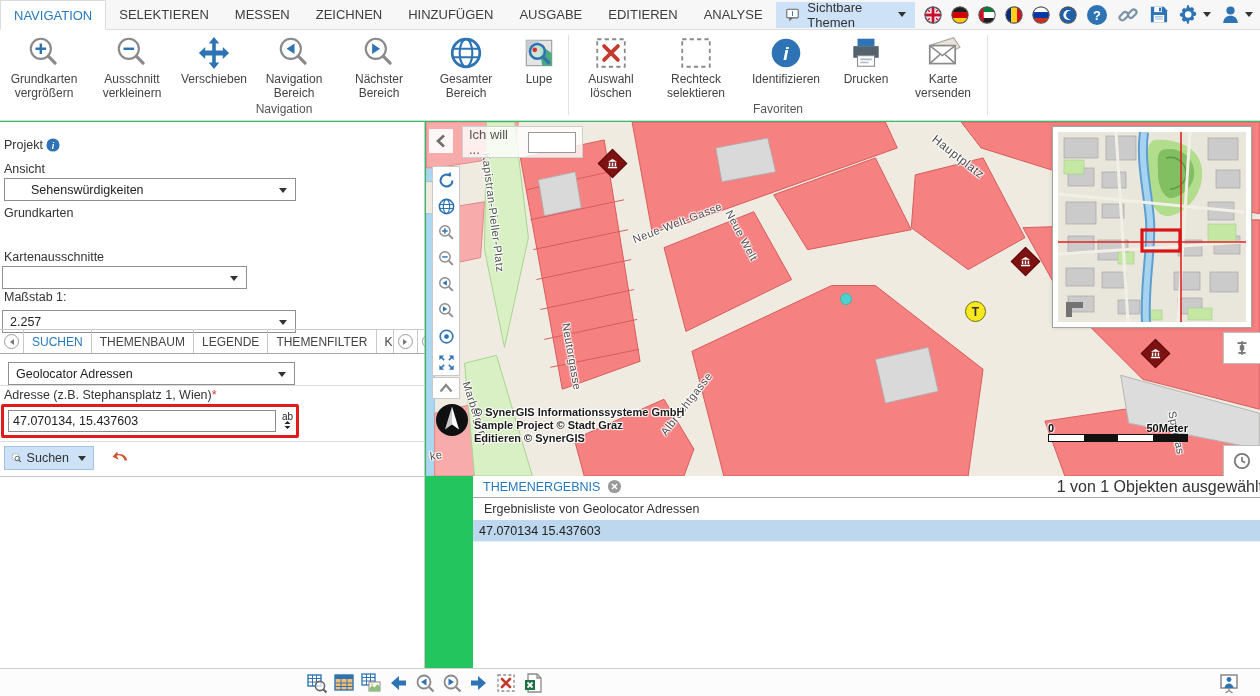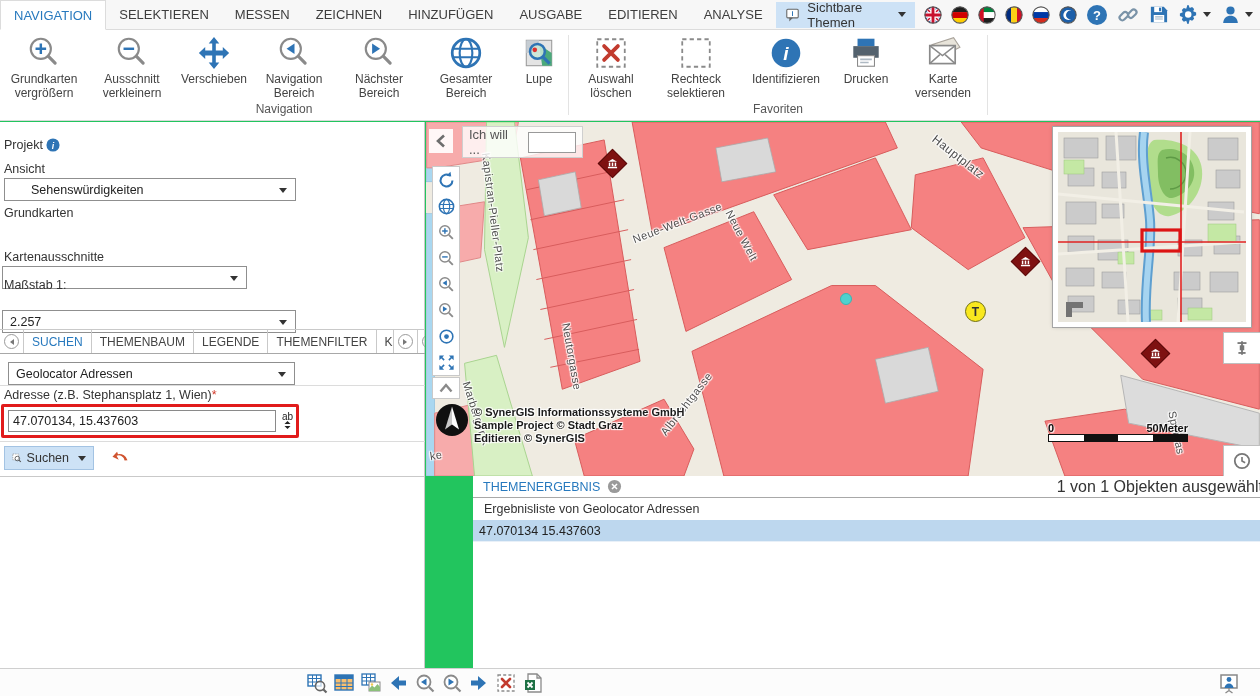--- a/index.html
+++ b/index.html
@@ -354,21 +354,21 @@
     <div class="fselect" style="left:4px; top:56px; width:292px; padding-left:26px">
         <span>Sehenswürdigkeiten</span>
         <span class="caret"></span>
       </div>
     <div class="flabel" style="top:84px">Grundkarten</div>
     <div class="flabel" style="top:128px">Kartenausschnitte</div>
     <div class="fselect" style="left:2px; top:144px; width:245px">
         <span></span>
         <span class="caret"></span>
       </div>
-    <div class="flabel" style="top:156px">Maßstab 1:</div>
+    <div class="flabel" style="top:168px">Maßstab 1:</div>
     <div class="fselect" style="left:2px; top:188px; width:294px">
         <span>2.257</span>
         <span class="caret"></span>
       </div>
 
     <div class="stabs">
       <div class="tab-arrow">
           <span class="circ-arr">
             <svg width="8" height="8" viewBox="0 0 8 8">
               <path d="M6 1L2 4l4 3z" fill="#777"></path>

